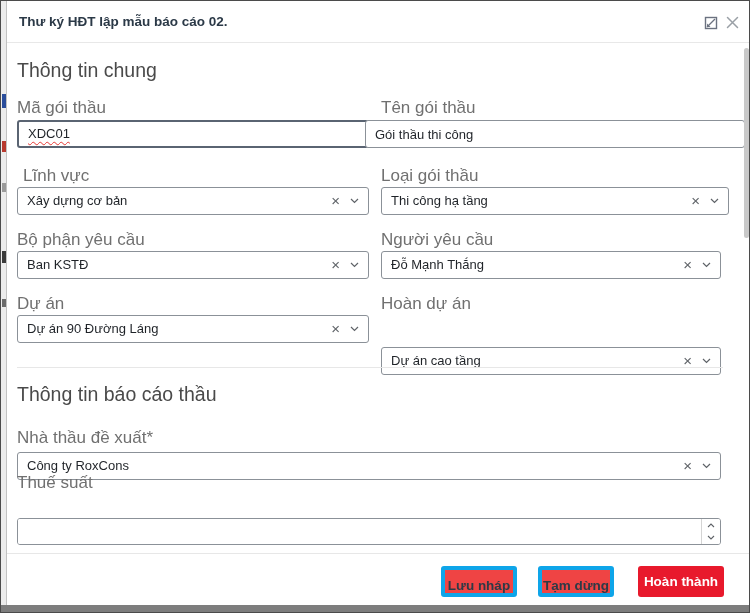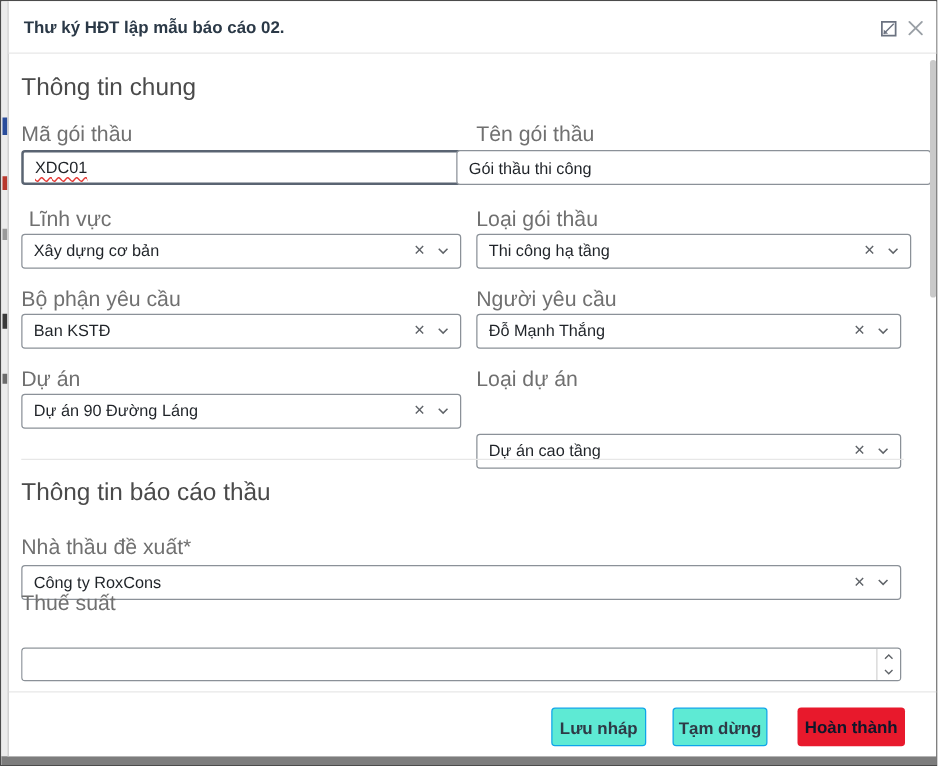--- a/index.html
+++ b/index.html
@@ -88,22 +88,22 @@
   .stepper .up { top: 0; }
   .stepper .down { bottom: 0; }
   .stepper svg { display: block; margin: 0 auto; }
   .divider { position: absolute; height: 1px; background: #e7e7e7; }
   .btn {
     position: absolute; top: 565px; height: 31px;
     border: none; border-radius: 3px; font-family: inherit;
     font-size: 13.5px; font-weight: bold; cursor: pointer;
     line-height: 31px; text-align: center; padding: 0;
   }
-  .btn.default { background: #5eead4; color: #2e3a46; border: 1px solid #0ea5e9; }
-  .btn.primary { background: #e8192c; color: #0f172a; }
+  .btn.default { background: #ef4444; color: #2e3a46; border: 4px solid #0ea5e9; }
+  .btn.primary { background: #e8192c; color: #ffffff; }
   .scroll-thumb {
     position: absolute; left: 737px; top: 47px; width: 5px; height: 190px;
     background: #c9c9c9; border-radius: 3px;
   }
 </style>
 </head>
 <body>
 
 <div class="frame">
 
@@ -182,21 +182,21 @@
 
     <div class="field-label" style="left:10px;top:296px;">Dự án</div>
     <div class="select" style="left:10px;top:314px;width:352px;">
       <span class="val">Dự án 90 Đường Láng</span>
       <span class="clear">×</span>
       <svg class="chev" width="9" height="6" viewBox="0 0 9 6">
           <path d="M1 1 L4.5 4.5 L8 1" fill="none" stroke="#5f6368" stroke-width="1.2"></path>
         </svg>
     </div>
 
-    <div class="field-label" style="left:374px;top:296px;">Loại dự án</div>
+    <div class="field-label" style="left:374px;top:296px;">Hoàn dự án</div>
     <div class="select" style="left:374px;top:314px;width:340px;margin-top:32px;">
       <span class="val">Dự án cao tầng</span>
       <span class="clear">×</span>
       <svg class="chev" width="9" height="6" viewBox="0 0 9 6">
           <path d="M1 1 L4.5 4.5 L8 1" fill="none" stroke="#5f6368" stroke-width="1.2"></path>
         </svg>
     </div>
 
     <div class="divider" style="left:10px;top:366px;width:706px;"></div>
 

